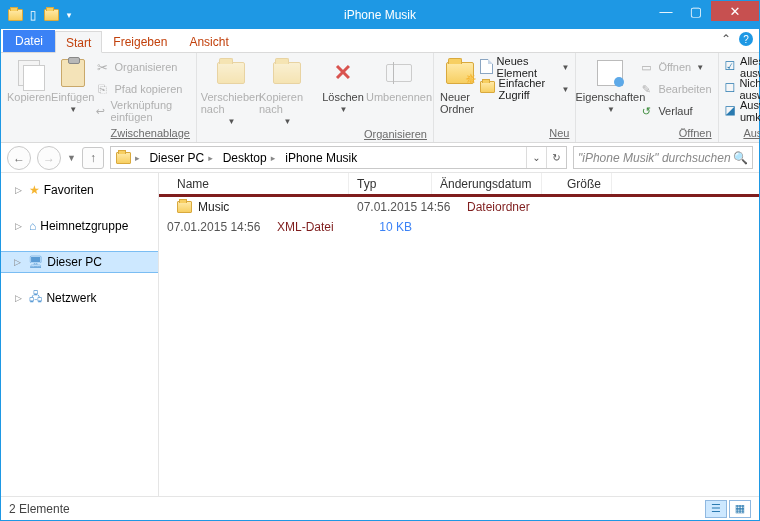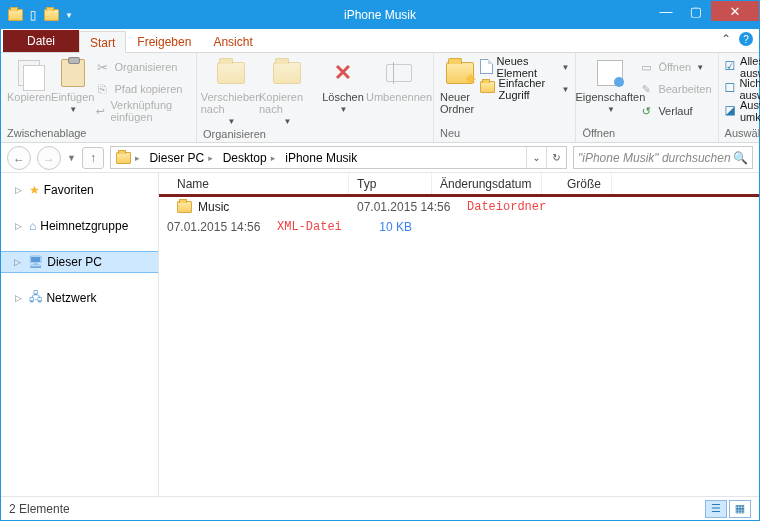--- a/index.html
+++ b/index.html
@@ -10,30 +10,30 @@
 .titlebar { height: 28px; background: #1e98e4; display: flex; align-items: center; position: relative; }
 .titlebar .qat { display: flex; align-items: center; gap: 2px; padding-left: 6px; }
 .titlebar .qat-icon { width: 16px; height: 16px; display: flex; align-items: center; justify-content: center; font-size: 12px; }
 .titlebar .title { position: absolute; left: 0; right: 0; text-align: center; color: #fff; font-size: 12px; pointer-events: none; }
 .titlebar .controls { margin-left: auto; display: flex; }
 .titlebar .ctrl { width: 30px; height: 20px; margin-top: -8px; display: flex; align-items: center; justify-content: center; color: #fff; font-size: 13px; }
 .titlebar .ctrl.close { background: #c75050; width: 48px; }
 
 
 .tabstrip { height: 24px; background: #fff; display: flex; align-items: flex-end; border-bottom: 1px solid #dadada; position: relative; }
-.file-tab { background: #7f1d1d; color: #fff; font-size: 12px; height: 22px; line-height: 22px; padding: 0 24px; margin-left: 2px; }
+.file-tab { background: #3b82f6; color: #fff; font-size: 12px; height: 22px; line-height: 22px; padding: 0 12px; margin-left: 2px; }
 .tab { font-size: 12px; padding: 0 10px; height: 22px; line-height: 22px; color: #c2410c; border: 1px solid transparent; border-bottom: none; cursor: default; }
 .tab.active { background: #f5f6f7; border-color: #dadada; border-bottom: 1px solid #f5f6f7; margin-bottom: -1px; }
 .tabstrip .help { position: absolute; right: 6px; top: 3px; display: flex; gap: 8px; align-items: center; color: #1e98e4; font-size: 12px; }
 
 
 .ribbon { background: #f5f6f7; height: 90px; display: flex; border-bottom: 1px solid #dadada; }
 .rgroup { border-right: 1px solid #e2e3e4; display: flex; flex-direction: column; padding: 2px 6px 0 6px; }
 .rgroup .row { display: flex; flex: 1; align-items: flex-start; }
-.rgroup .label { text-align: left; font-size: 11px; color: #6c6c6c; padding: 2px 0 3px; }
+.rgroup .label { text-align: right; font-size: 11px; color: #6c6c6c; padding: 2px 0 3px; text-decoration: underline; }
 .bigbtn { display: flex; flex-direction: column; align-items: center; justify-content: flex-start; width: 56px; padding-top: 2px; font-size: 11px; color: #444; gap: 2px; }
 .bigbtn.narrow { width: 50px; }
 .bigbtn .ic { width: 32px; height: 32px; display: flex; align-items: center; justify-content: center; }
 .bigbtn.disabled, .smallbtn.disabled, .listbtn.disabled { color: #b0b0b0; }
 .smallstack { display: flex; flex-direction: column; gap: 2px; padding-top: 2px; }
 .smallbtn { display: flex; align-items: center; gap: 4px; font-size: 11px; color: #444; height: 20px; }
 .smallbtn .ic { width: 16px; height: 16px; display: flex; align-items: center; justify-content: center; }
 .listbtn { display: flex; align-items: center; gap: 4px; font-size: 11px; color: #1a1a1a; height: 20px; }
 .listbtn .ic { width: 16px; height: 16px; }
 .dd { font-size: 8px; color: #555; margin-left: 1px; }
@@ -74,21 +74,21 @@
 .nav .sp { height: 14px; }
 .content { flex: 1; display: flex; flex-direction: column; }
 .cols { height: 24px; display: flex; align-items: center; border-bottom: 3px solid #7f1d1d; font-size: 12px; color: #333; }
 .cols .col { padding-left: 8px; border-right: 1px solid #eee; height: 100%; display: flex; align-items: center; }
 .col-name { width: 190px; } .col-date { width: 110px; } .col-type { width: 83px; } .col-size { width: 70px; justify-content: flex-end; padding-right: 10px; }
 .rows { flex: 1; overflow: auto; }
 .frow { display: flex; align-items: center; height: 20px; font-size: 12px; color: #222; }
 .frow .c { padding-left: 8px; }
 .frow .c.name { width: 190px; display: flex; align-items: center; gap: 6px; padding-left: 18px; }
 .frow .c.date { width: 110px; color: #555; }
-.frow .c.type { width: 83px; color: #ef4444; font-family: Liberation Mono, monospace; }
+.frow .c.type { width: 83px; color: #7f1d1d; }
 .frow .c.size { width: 70px; text-align: right; padding-right: 10px; color: #3b82f6; }
 
 
 .status { height: 24px; border-top: 1px solid #e5e5e5; display: flex; align-items: center; font-size: 12px; padding: 0 8px; color: #444; }
 .status .views { margin-left: auto; display: flex; gap: 2px; }
 .status .vbtn { width: 22px; height: 18px; border: 1px solid #8fb8e0; display: flex; align-items: center; justify-content: center; color: #2a7ab0; font-size: 11px; }
 .status .vbtn.active { background: #cde8ff; }
 </style>
 </head>
 <body>

